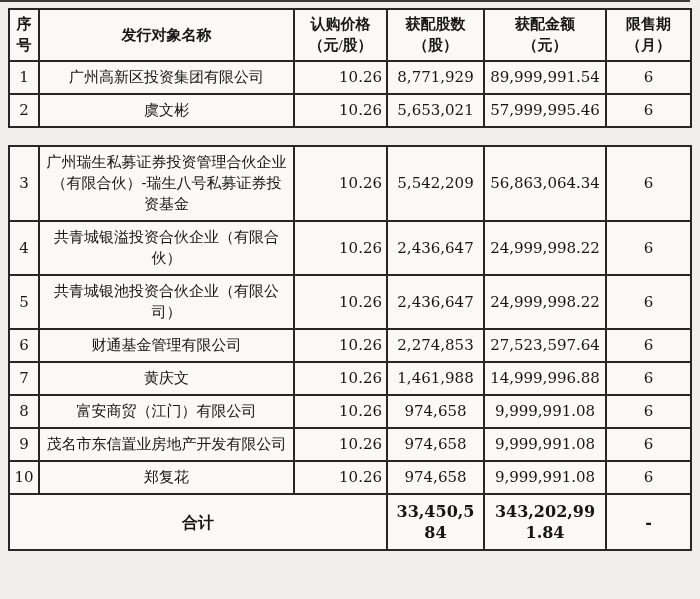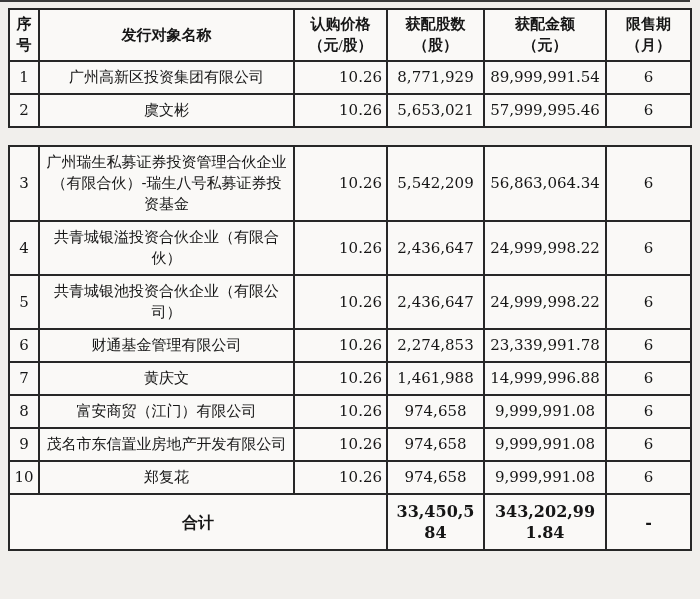--- a/index.html
+++ b/index.html
@@ -160,21 +160,21 @@
           <td class="cell-price">10.26</td>
           <td class="cell-shares">2,436,647</td>
           <td class="cell-amount">24,999,998.22</td>
           <td class="cell-lockup">6</td>
         </tr>
         <tr>
           <td class="cell-no">6</td>
           <td class="cell-name">财通基金管理有限公司</td>
           <td class="cell-price">10.26</td>
           <td class="cell-shares">2,274,853</td>
-          <td class="cell-amount">23,339,991.78</td>
+          <td class="cell-amount">27,523,597.64</td>
           <td class="cell-lockup">6</td>
         </tr>
         <tr>
           <td class="cell-no">7</td>
           <td class="cell-name">黄庆文</td>
           <td class="cell-price">10.26</td>
           <td class="cell-shares">1,461,988</td>
           <td class="cell-amount">14,999,996.88</td>
           <td class="cell-lockup">6</td>
         </tr>

